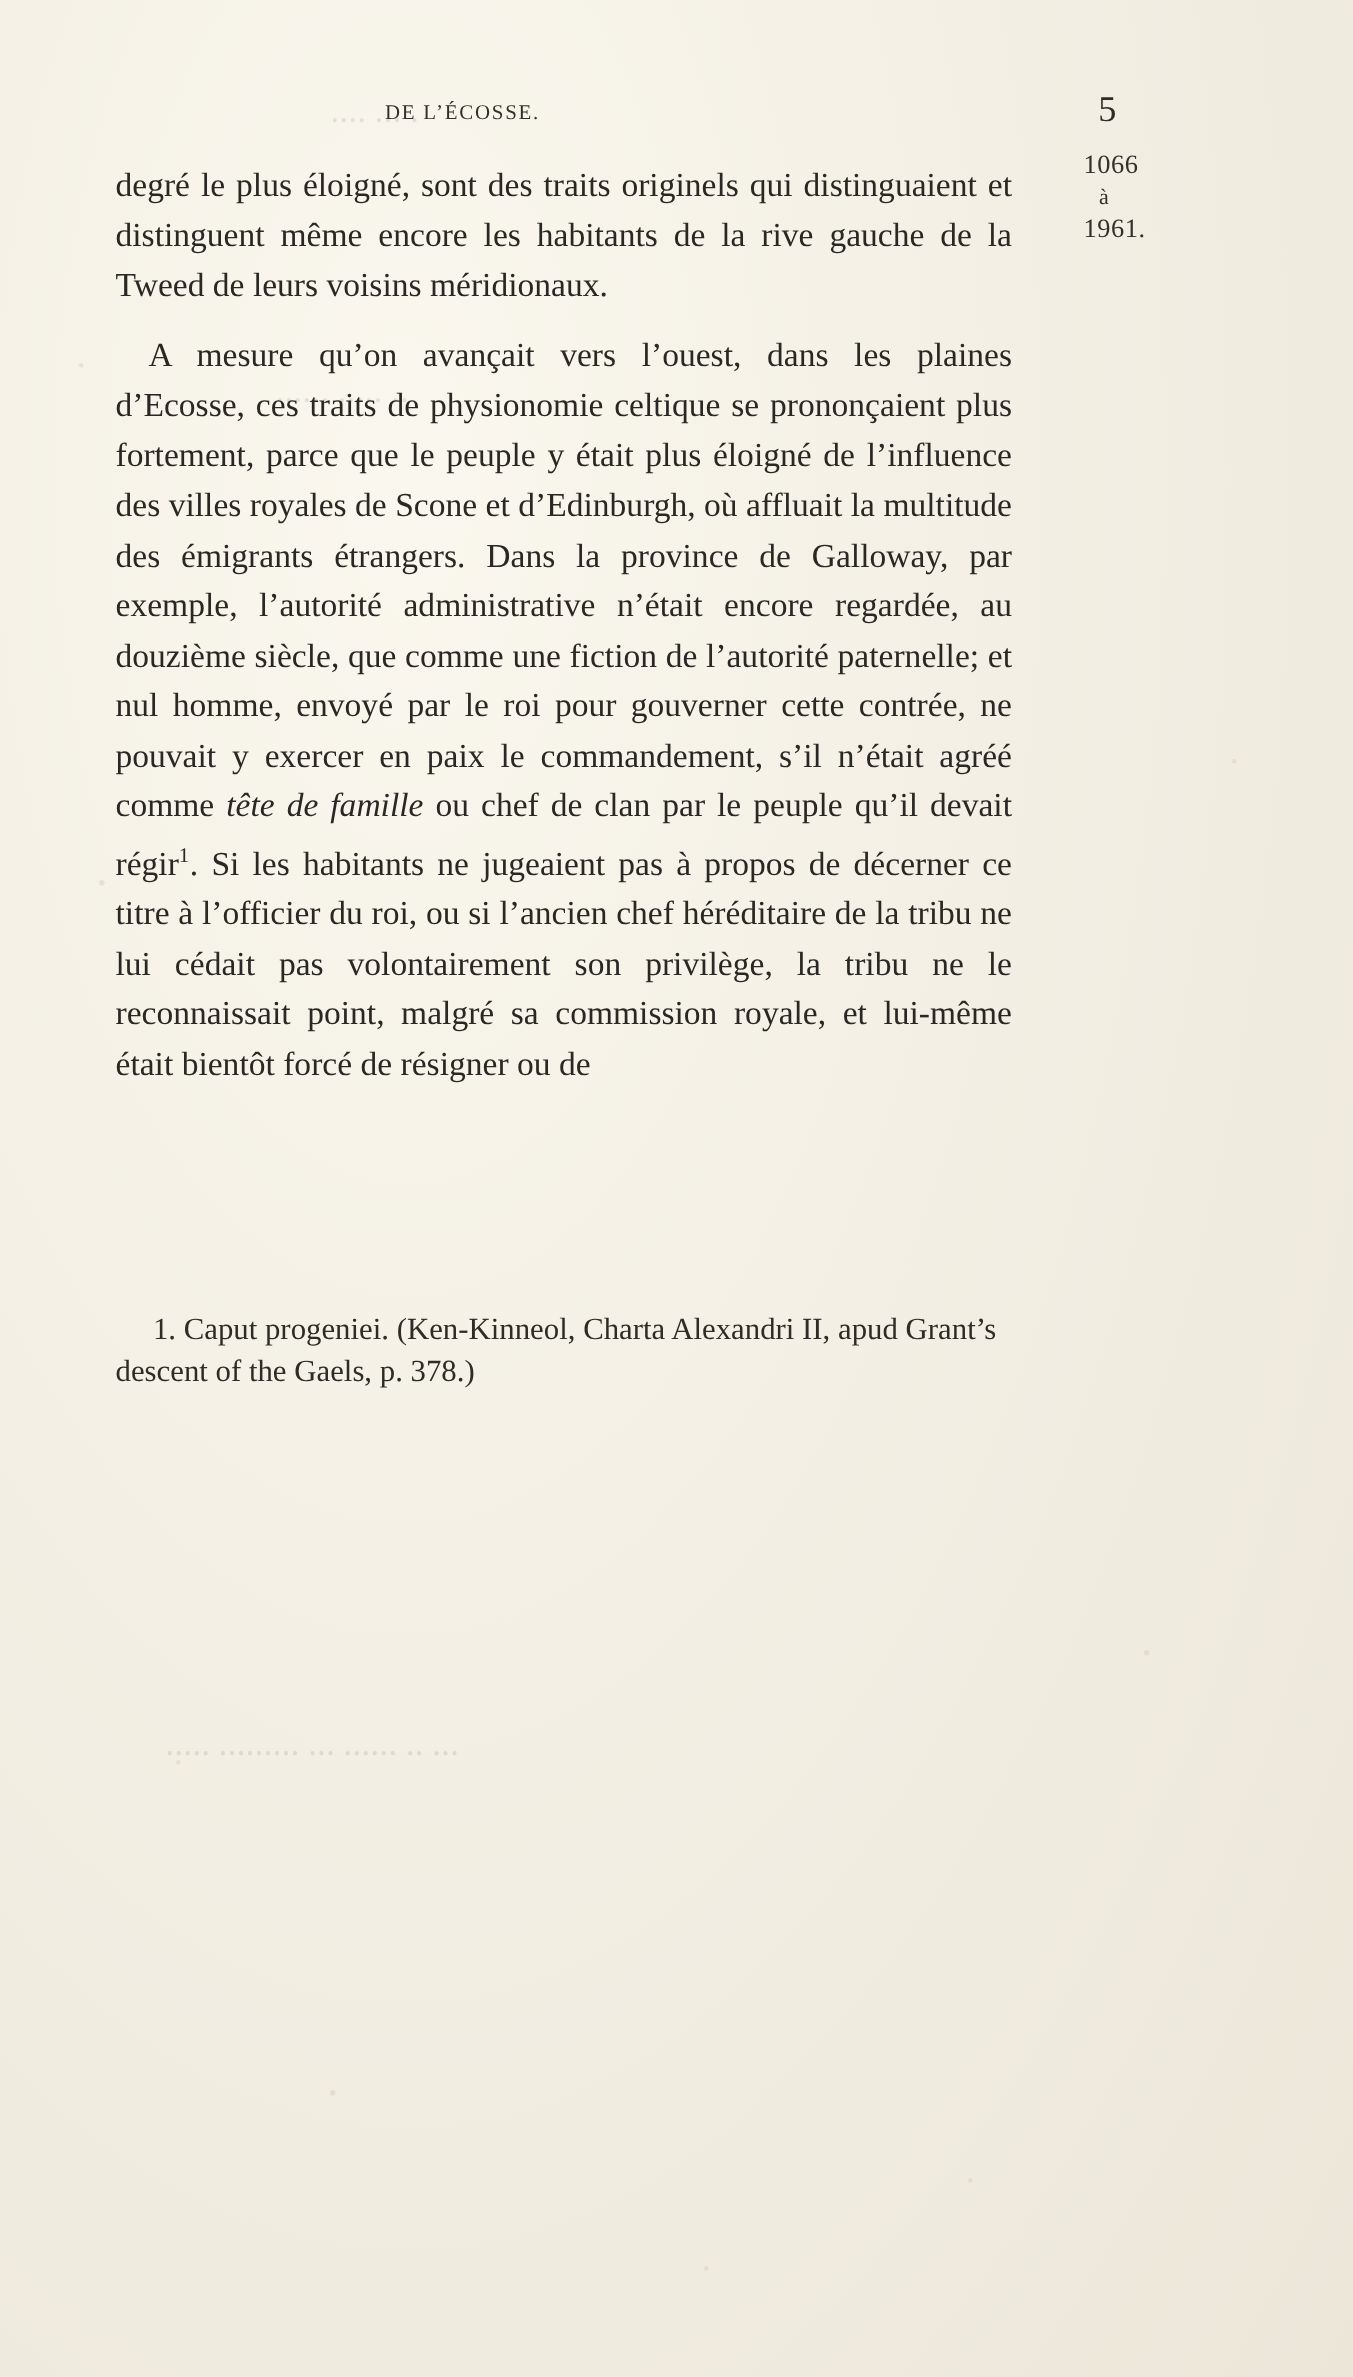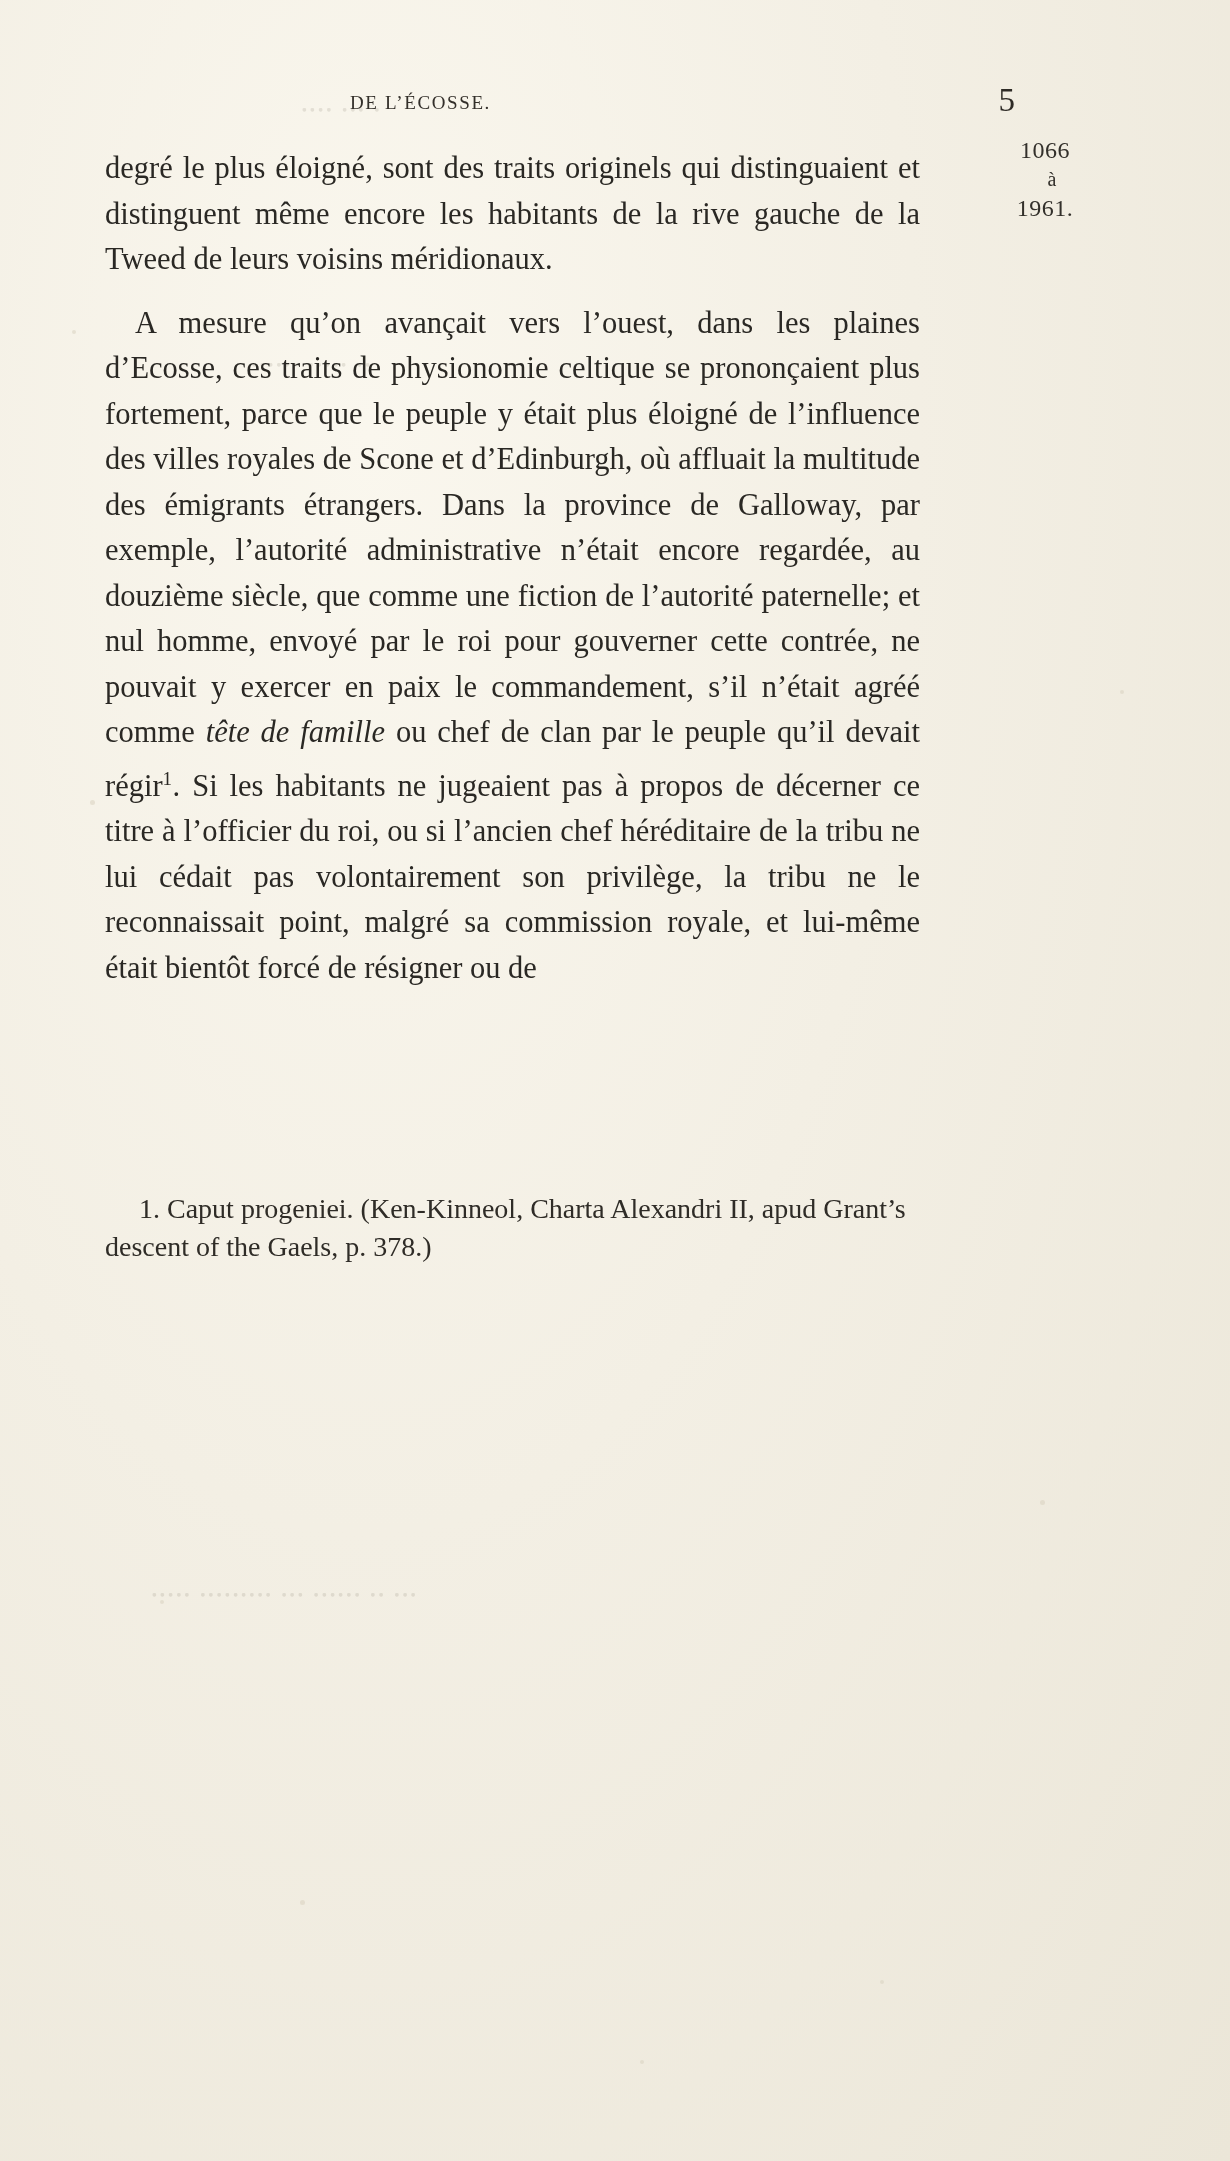--- a/index.html
+++ b/index.html
@@ -79,21 +79,21 @@
   .fnref {
     font-size: 19px;
     vertical-align: super;
     letter-spacing: .5px;
   }
   .marginal {
     position: absolute;
     left: 880px;
     top: 46px;
     width: 120px;
-    text-align: center;
+    text-align: left;
     font-size: 24px;
     line-height: 29px;
     color: #33302b;
   }
   .marginal .m1 { display: block; letter-spacing: .5px; }
   .marginal .m2 { display: block; padding-left: 14px; font-size: 20px; }
   .marginal .m3 { display: block; letter-spacing: .5px; }
   .rule {
     position: absolute;
     left: 0;

